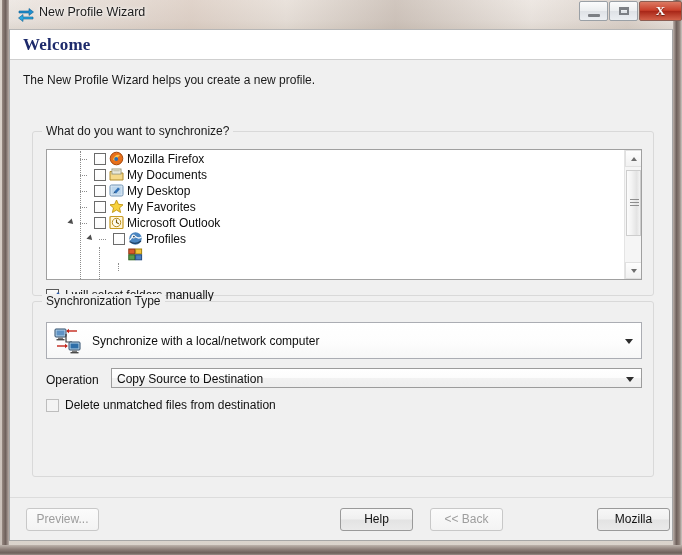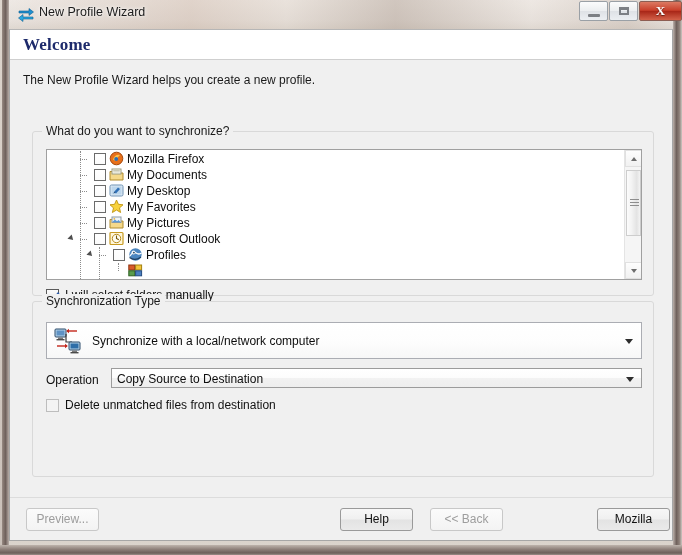--- a/index.html
+++ b/index.html
@@ -449,31 +449,20 @@
                   </svg></div>
                 <span class="tlabel" style="left: 80px;">My Desktop</span>
               </div>
               <div class="tnode">
                 <div class="tdash" style="left: 33px; top: 8px;"></div>
                 <div class="cb" style="left: 47px; top: 2px;"></div>
                 <div class="ticon" style="left: 62px; top: 0px;"><svg width="15" height="15" viewBox="0 0 15 15">
                     <path d="M7.5 1 L9.4 5.3 L14 5.8 L10.5 8.9 L11.6 13.5 L7.5 11 L3.4 13.5 L4.5 8.9 L1 5.8 L5.6 5.3 Z" fill="#f8d23c" stroke="#c09410" stroke-width="0.9"></path>
                   </svg></div>
                 <span class="tlabel" style="left: 80px;">My Favorites</span>
-              </div>
-              <div class="tnode">
-                <div class="tdash" style="left: 33px; top: 8px;"></div>
-                <div class="cb" style="left: 47px; top: 2px;"></div>
-                <div class="ticon" style="left: 62px; top: 0px;"><svg width="15" height="15" viewBox="0 0 15 15">
-                    <path d="M1 4.5 L6 4.5 L7 6 L14 6 L14 13 L1 13 Z" fill="#f5d98a" stroke="#b08c2e"></path>
-                    <rect x="3" y="2" width="9" height="5.5" fill="#eef4f9" stroke="#8c9aa6"></rect>
-                    <circle cx="5.3" cy="3.8" r="0.9" fill="#e8b33a"></circle>
-                    <path d="M3.3 7 L6 4.6 L8 6.3 L9.6 5 L11.7 7.3 Z" fill="#5d9bd5"></path>
-                  </svg></div>
-                <span class="tlabel" style="left: 80px;">My Pictures</span>
               </div>
               <div class="tnode">
                 <div class="tdash" style="left: 33px; top: 8px;"></div>
                 <div class="expander" style="left: 21px; top: 3px;"></div>
                 <div class="cb" style="left: 47px; top: 2px;"></div>
                 <div class="ticon" style="left: 62px; top: 0px;"><svg width="15" height="15" viewBox="0 0 15 15">
                     <rect x="1" y="1.5" width="13" height="12" rx="1" fill="#fff6d8" stroke="#c79a21" stroke-width="1.2"></rect>
                     <circle cx="7.5" cy="7.5" r="4.2" fill="#fdfbf0" stroke="#b98c1c"></circle>
                     <path d="M7.5 4.5 L7.5 7.5 L9.8 8.8" stroke="#7a5a09" stroke-width="1.1" fill="none"></path>
                   </svg></div>

